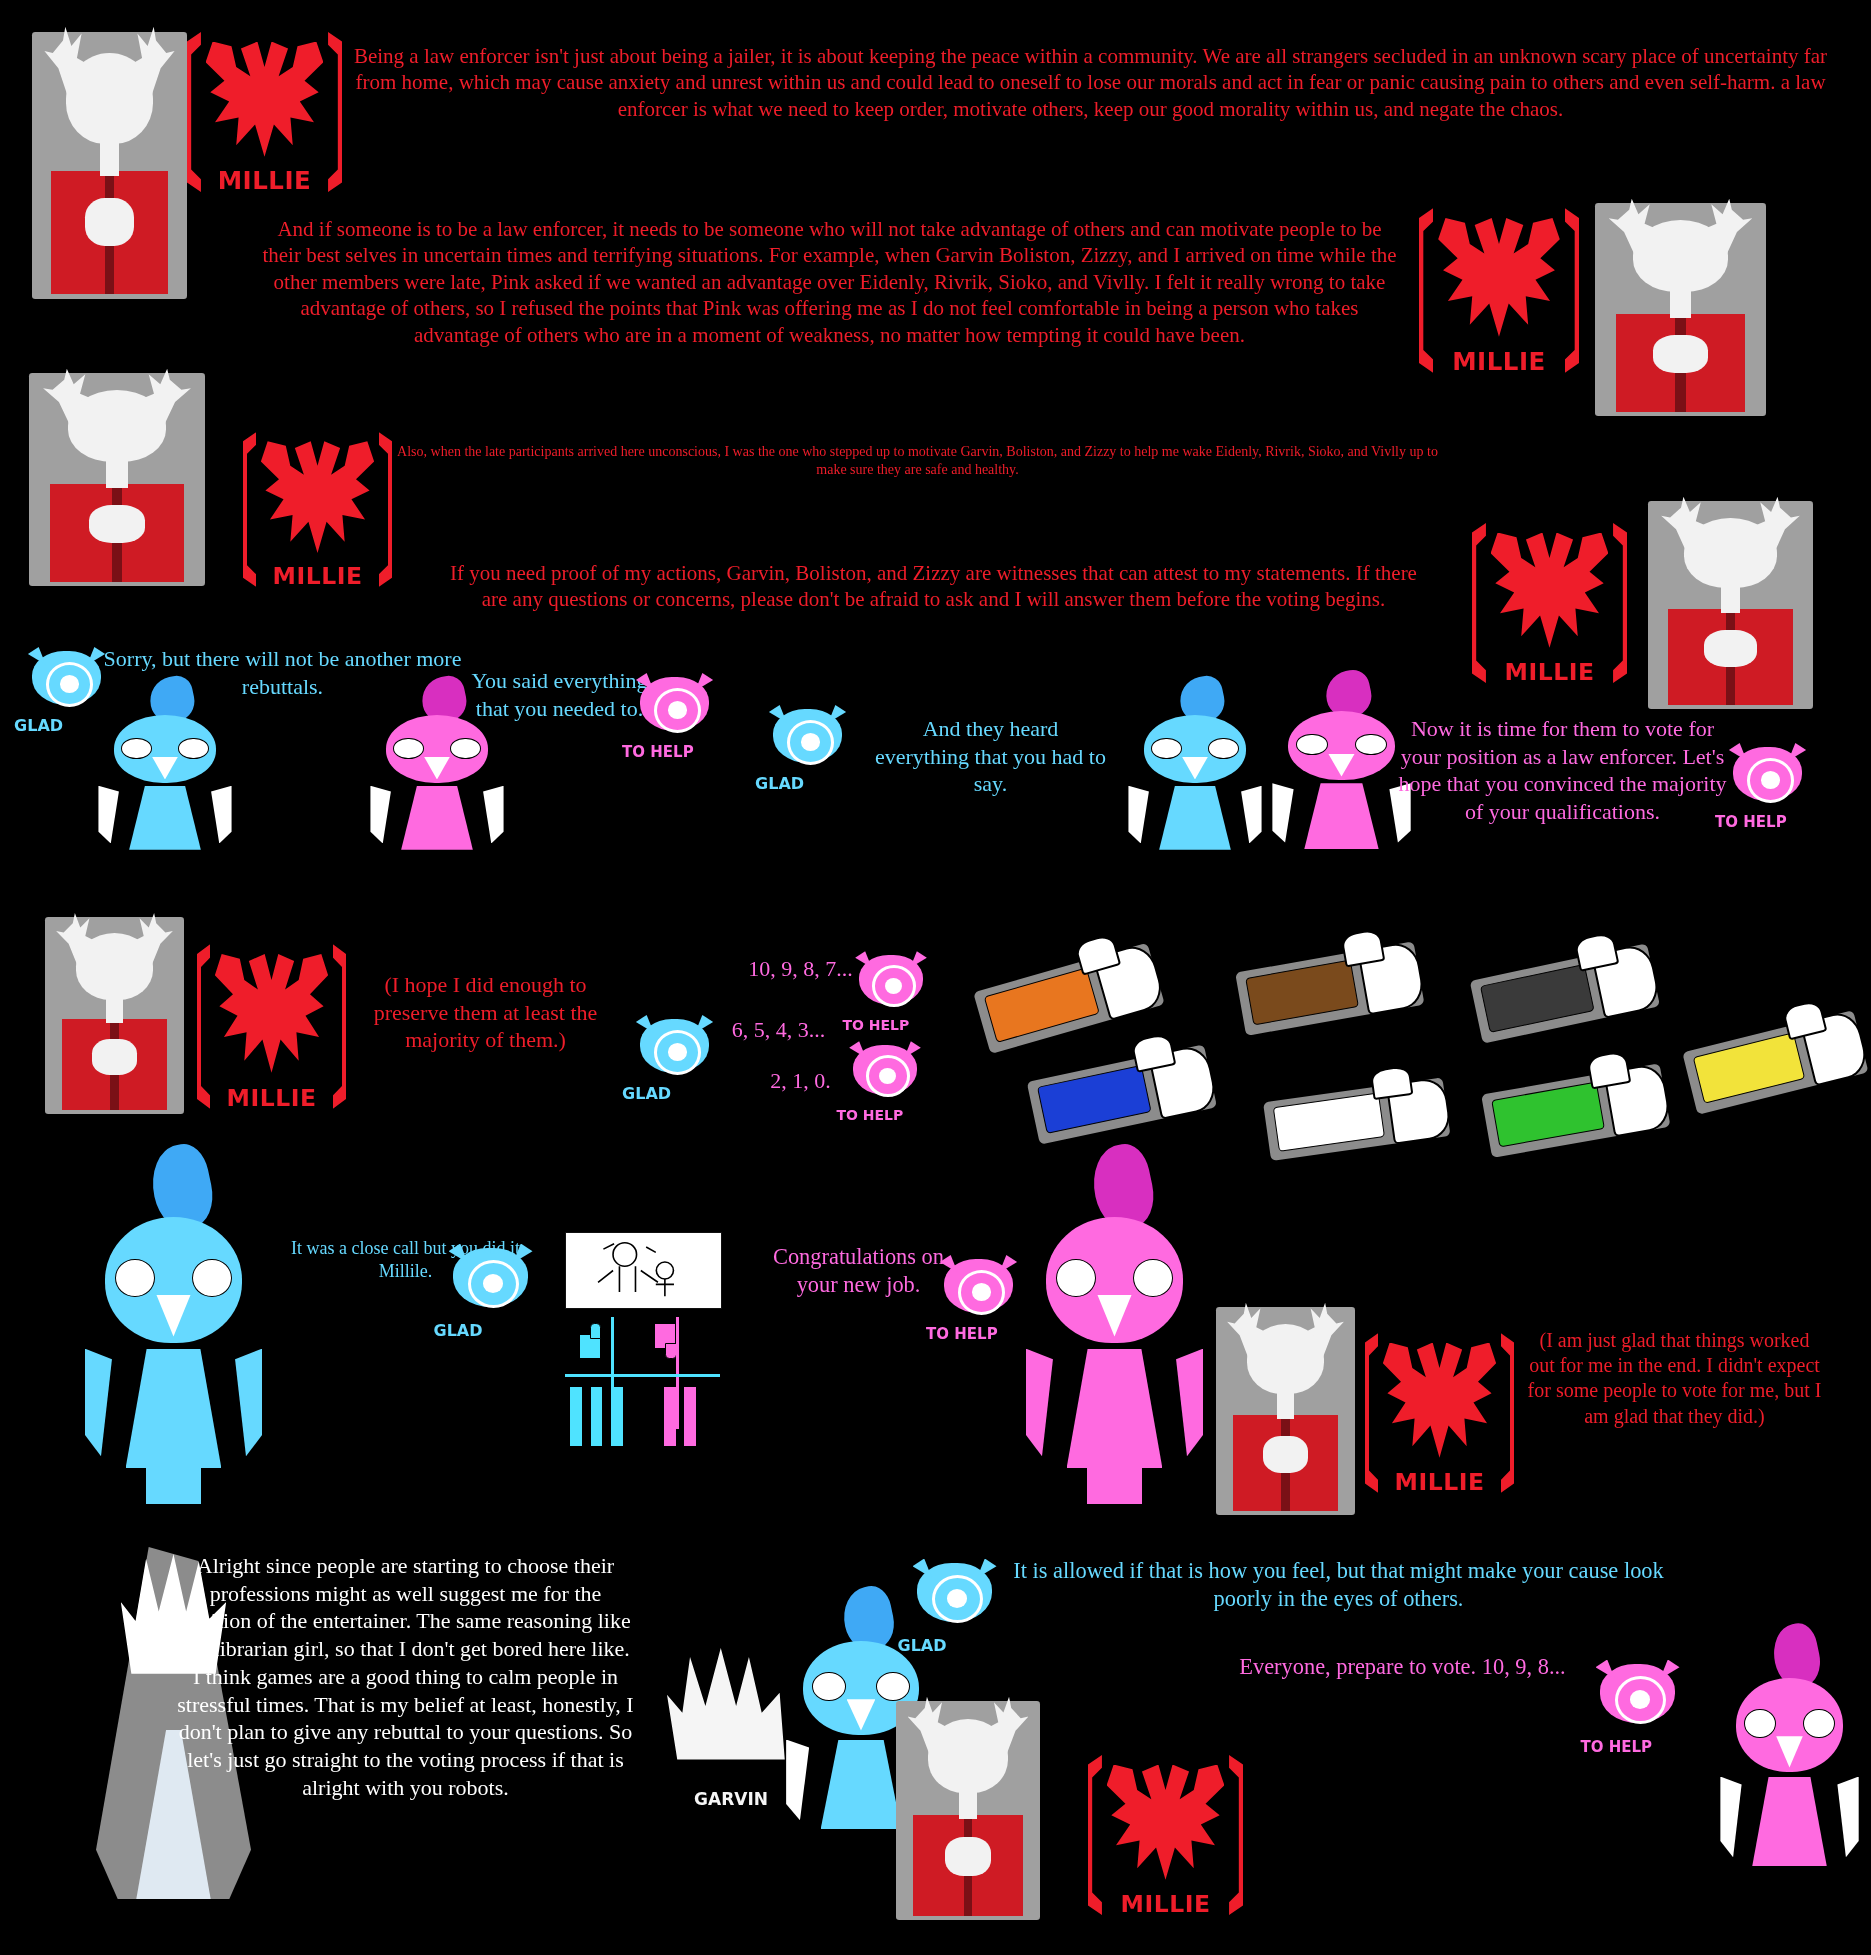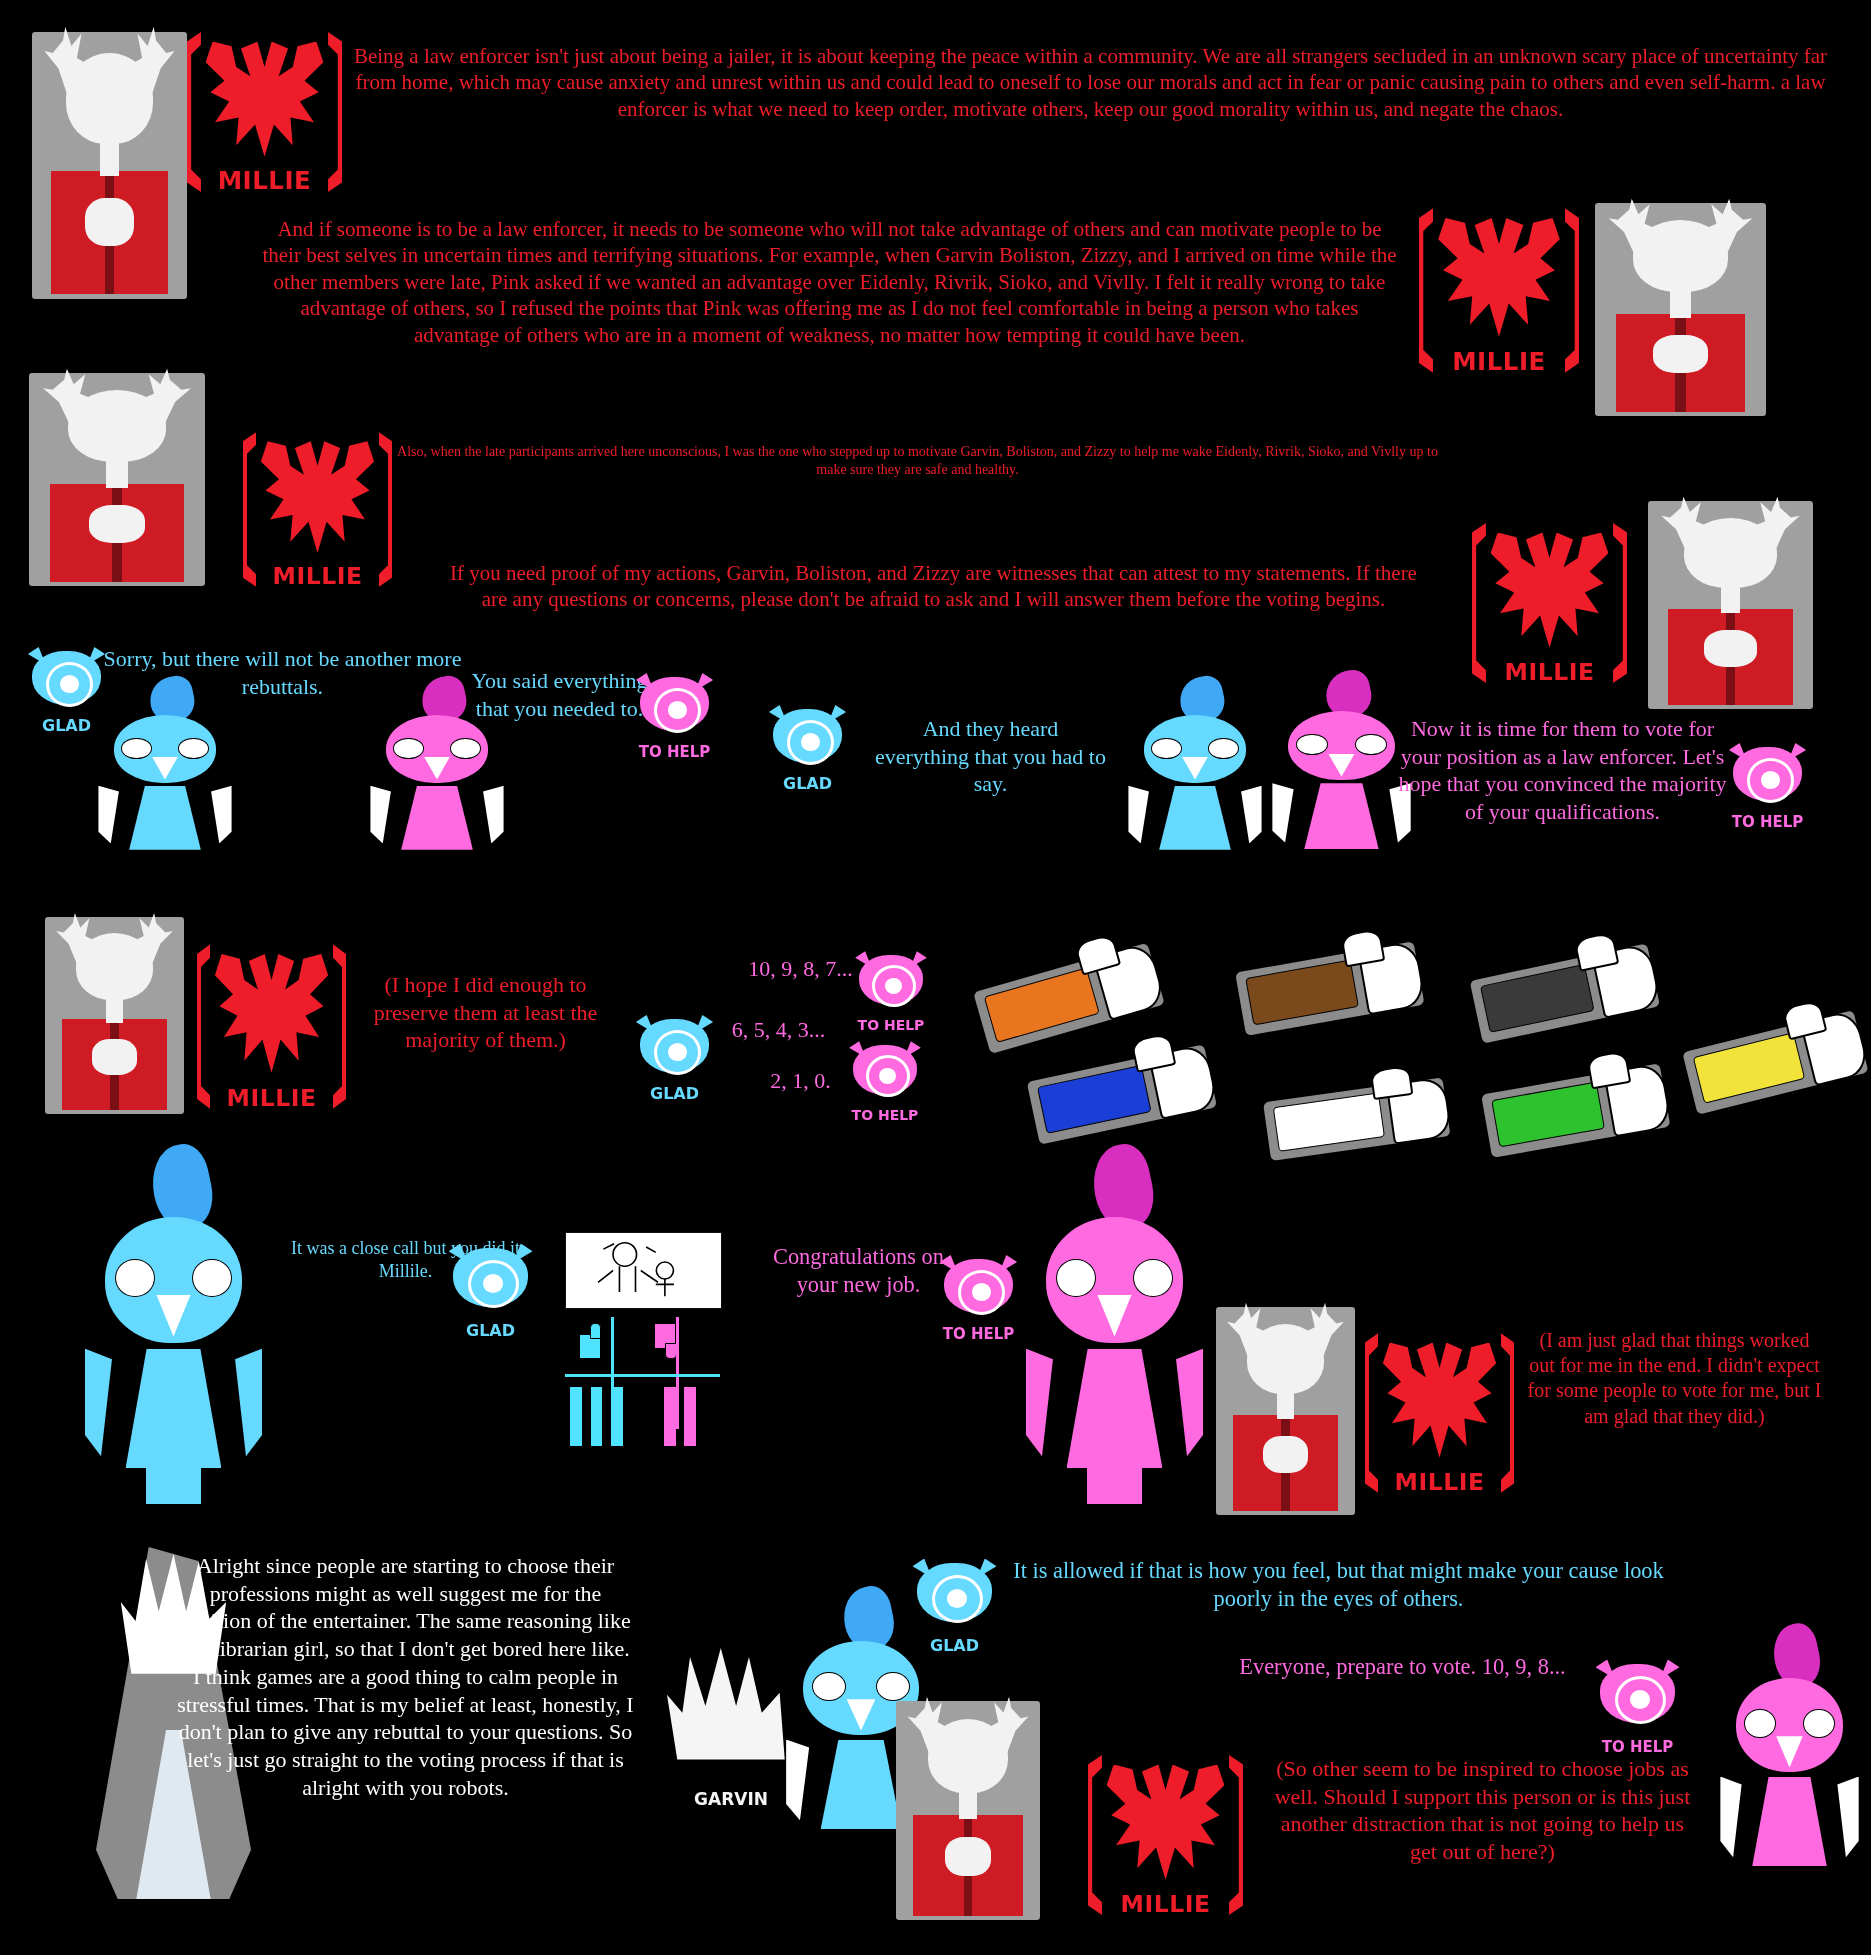--- a/index.html
+++ b/index.html
@@ -129,21 +129,20 @@
     content:"";position:absolute;left:26%;top:26%;width:46%;height:46%;
     border-radius:50%;background:#fff;
   }
   .badge .ear{
     position:absolute;top:-6%;width:26%;height:26%;
   }
   .badge .ear.l{left:-6%;clip-path:polygon(100% 100%,0 40%,60% 0);}
   .badge .ear.r{right:-6%;clip-path:polygon(0 100%,100% 40%,40% 0);}
   .badge .name{
     position:absolute;left:-26%;right:-26%;bottom:-22%;
-    text-align:center;
     font-family:"DejaVu Sans", sans-serif;
     font-weight:700;
   }
 
   
   .voter{position:absolute;}
   .voter .sleeve{
     position:absolute;left:0;top:0;width:100%;height:100%;
     background:#8c8c8c;border-radius:7.5px;
     border:2.1px solid #000;
@@ -622,16 +621,15 @@
     <div class="arm r"></div>
   </div>
 
   <div class="emblem abs" style="left:1088px;top:1755px;width:155px;height:160px;font-size:23.5px;">
     <div class="bk l"></div>
     <div class="bk r"></div>
     <div class="glyph"></div>
     <div class="label">MILLIE</div>
   </div>
 
-  <div class="txt red" style="left:1269px;top:1755px;width:427px;font-size:22px;">(So other seem to be inspired to choose jobs as well. Should I support this person or is this just another distraction that is not going to help us get out of here?)</div>
 
 </div>
 
 
 </body></html>

